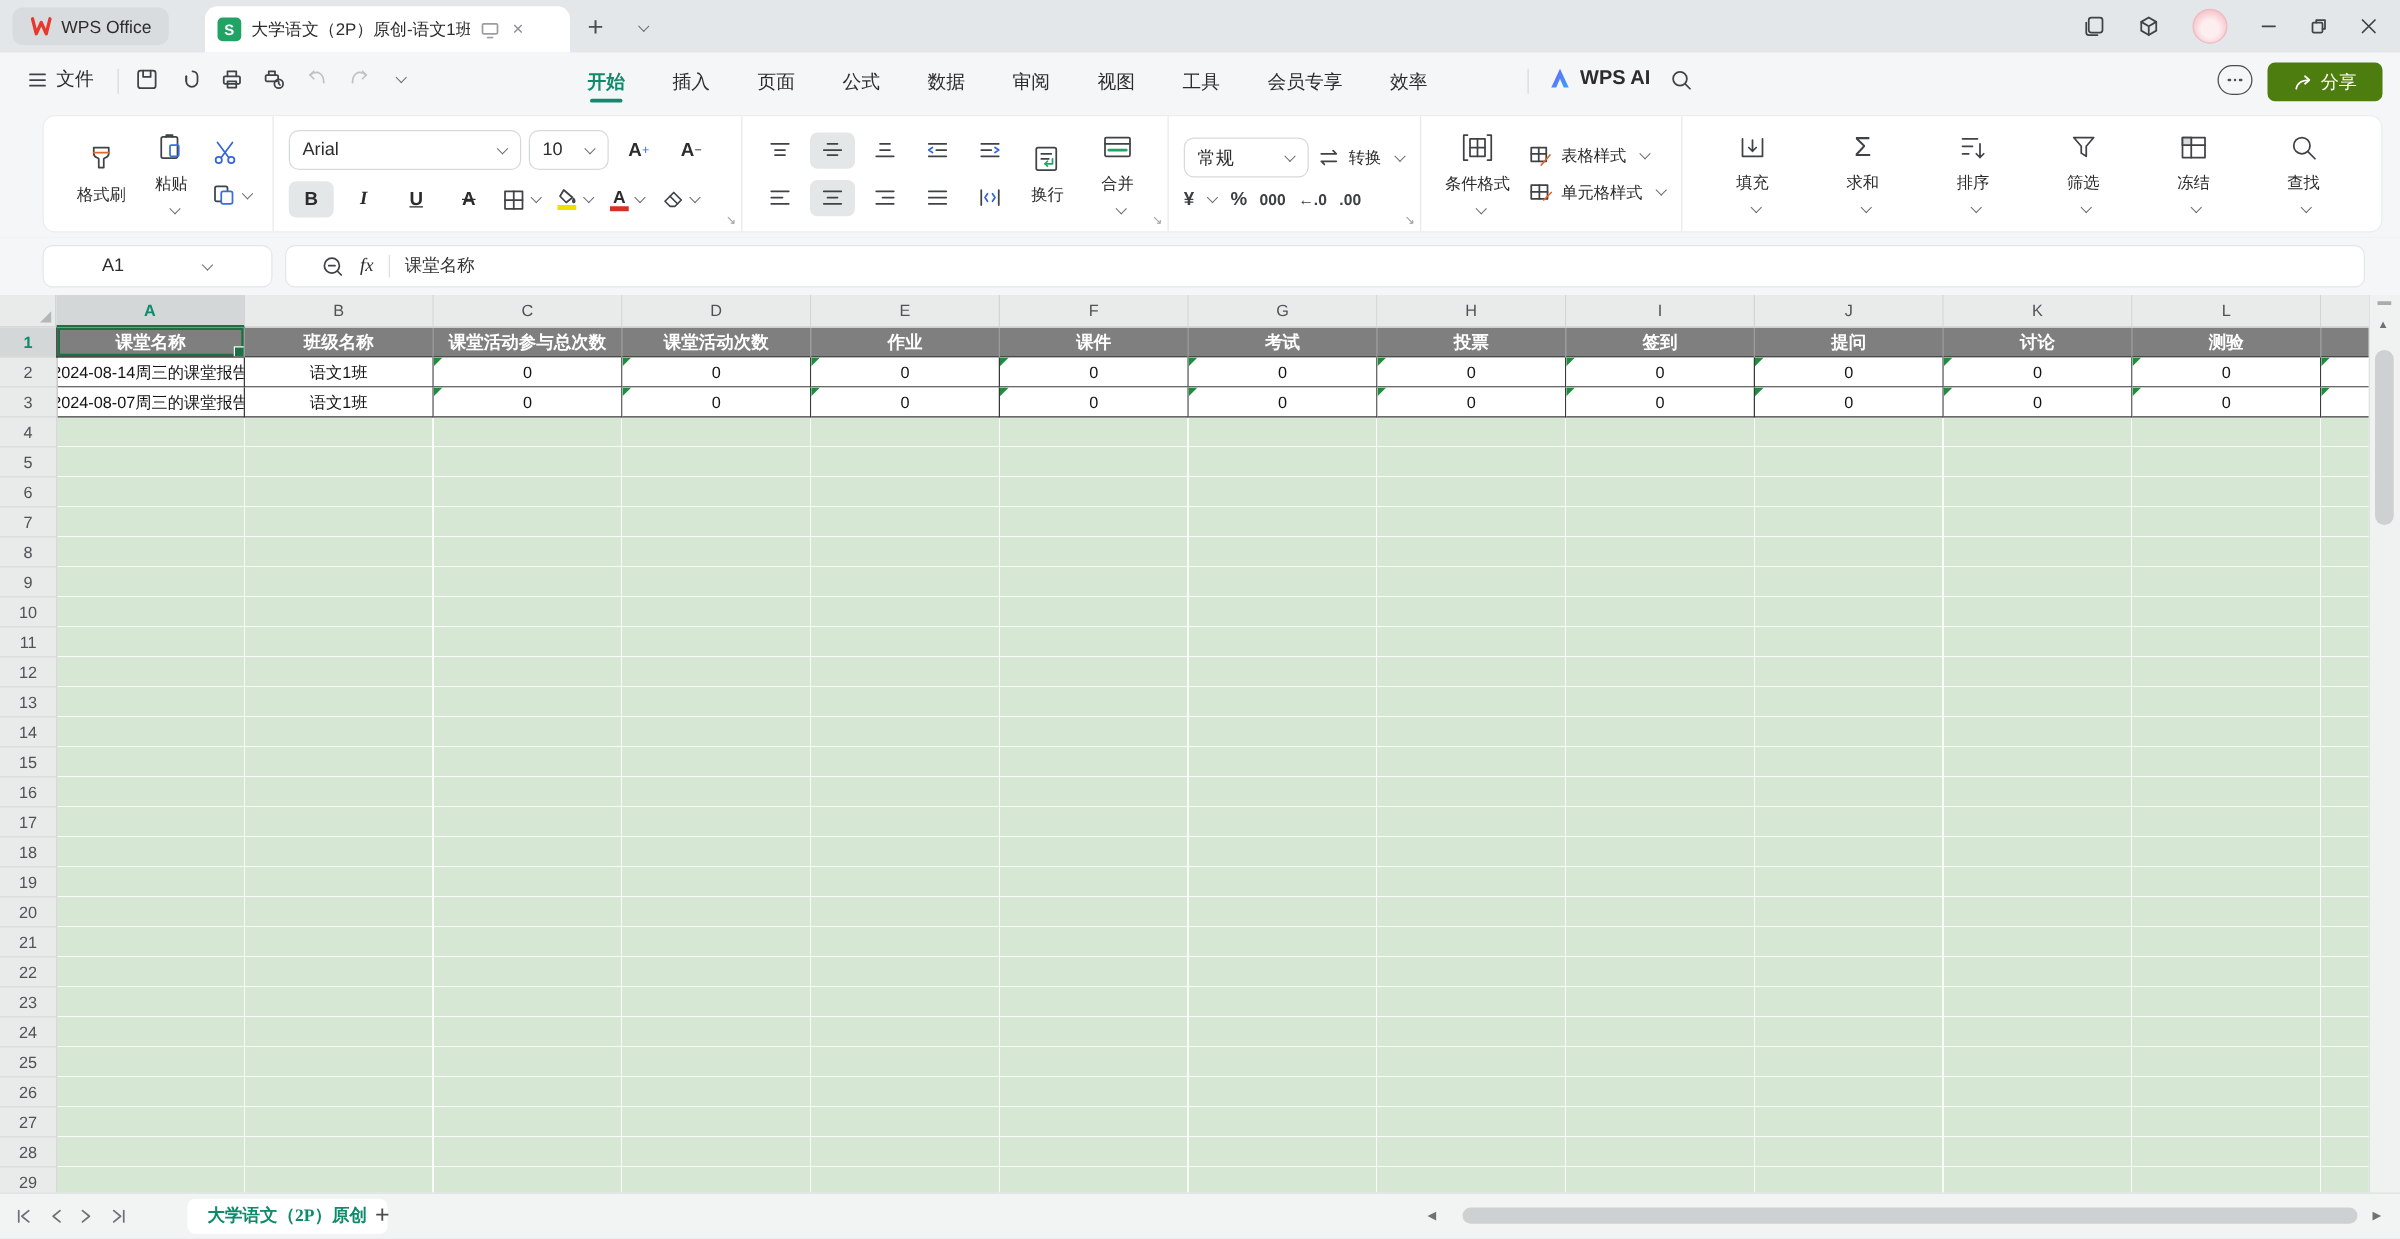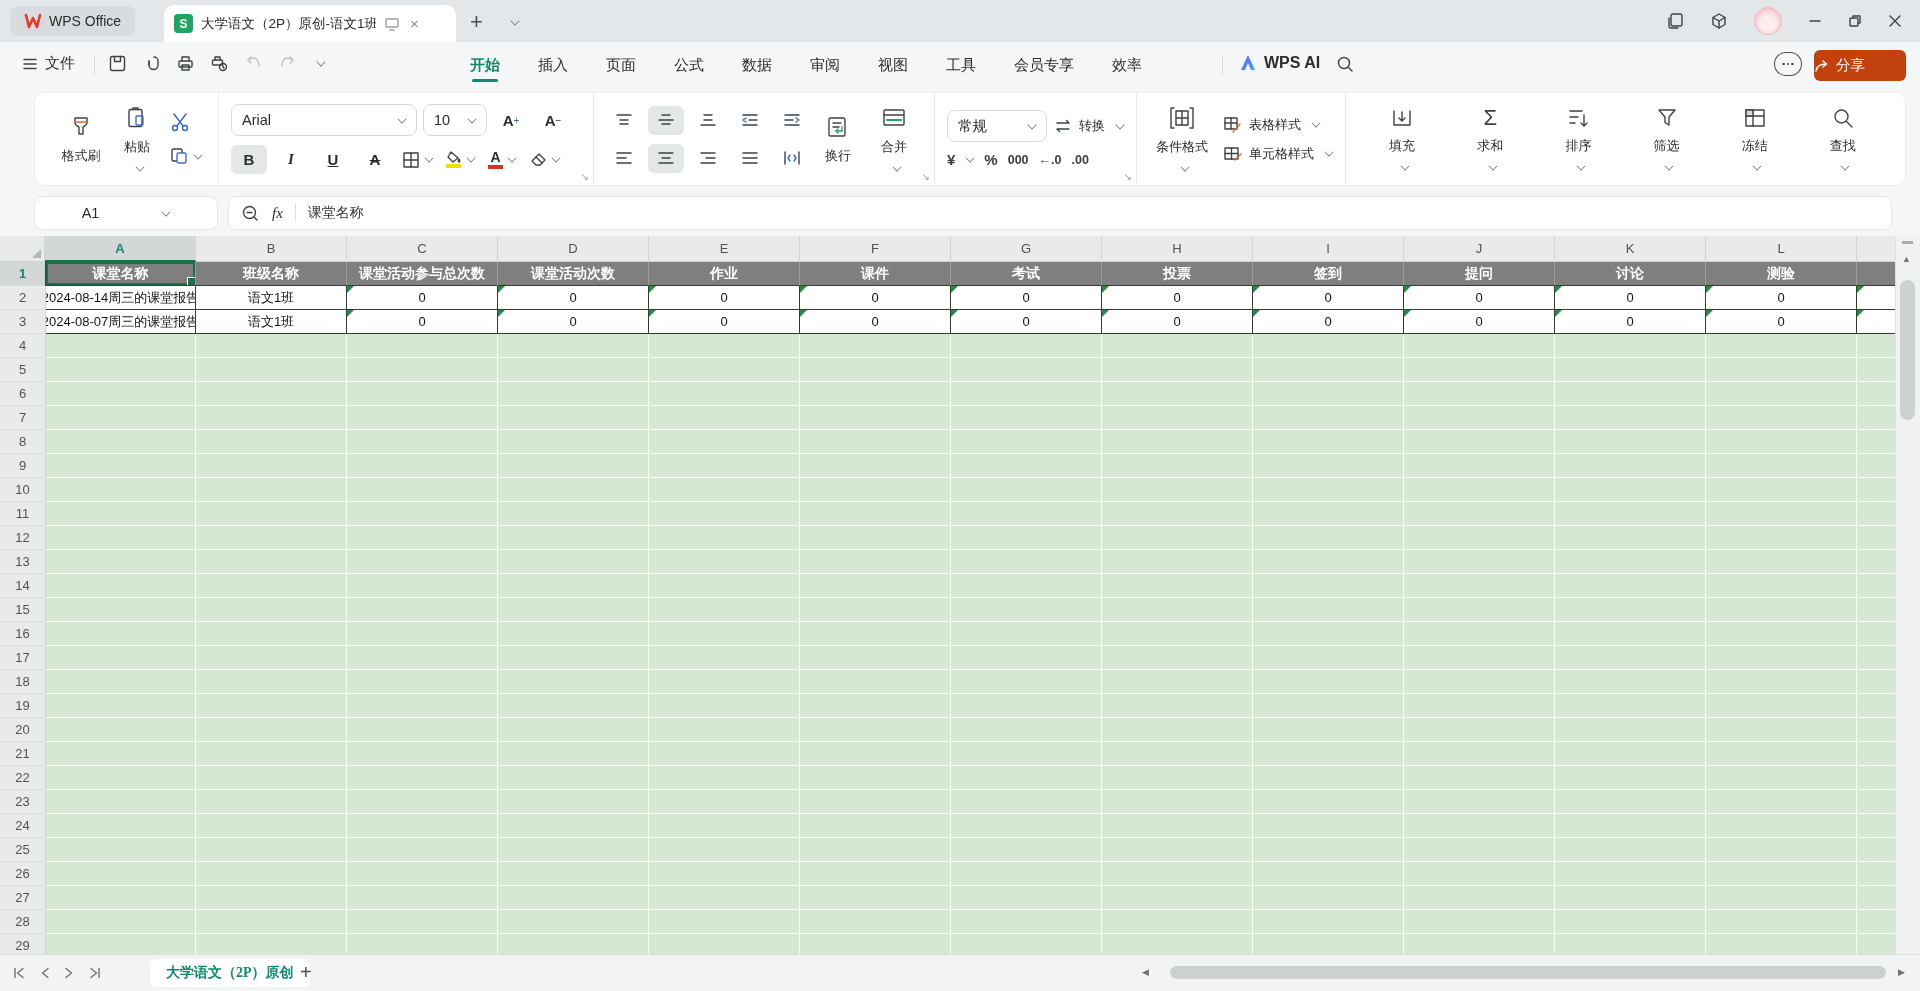--- a/index.html
+++ b/index.html
@@ -26,21 +26,21 @@
   .vdiv{position:absolute;top:13px;width:1px;height:20px;background:#d8dadb;}
   .qbar{position:absolute;left:108px;top:12px;display:flex;align-items:center;gap:15px;}
   .menu-tabs{position:absolute;left:468px;top:0;height:46px;display:flex;align-items:center;gap:34px;}
   .mtab{font-size:15px;color:#2c2c2c;position:relative;padding:12px 2px;}
   .mtab.active{color:#0e8a6d;font-weight:bold;}
   .mtab.active::after{content:"";position:absolute;left:50%;transform:translateX(-50%);bottom:5px;width:26px;height:3px;border-radius:2px;background:#0e8a6d;}
   .wpsai{position:absolute;left:1238px;top:11px;display:flex;align-items:center;gap:6px;font-size:16px;color:#2c2c2c;font-weight:bold;}
   .menu-search{position:absolute;left:1336px;top:13px;}
   .more-circ{position:absolute;right:118px;top:10px;width:26px;height:22px;border:1.4px solid #4a4e50;border-radius:50%/60%;display:flex;align-items:center;justify-content:center;gap:2px;}
   .more-circ i{width:2.5px;height:2.5px;border-radius:50%;background:#4a4e50;}
-  .share-btn{position:absolute;right:14px;top:8px;width:92px;height:31px;background:#c2410c;border-radius:6px;color:#fff;display:flex;align-items:center;gap:6px;font-size:14.5px;}
+  .share-btn{position:absolute;right:14px;top:8px;width:92px;height:31px;background:#4d7c0f;border-radius:6px;color:#fff;display:flex;align-items:center;justify-content:center;gap:6px;font-size:14.5px;}
   
   #ribbon{position:absolute;left:0;top:88px;width:100%;height:102px;background:#f4f6f7;}
   .ribbon-card{position:absolute;left:34px;top:4px;width:1872px;height:94px;background:#fff;border-radius:10px;border:1px solid #ebedee;display:flex;align-items:stretch;padding:0 6px;box-sizing:border-box;}
   .rgroup{position:relative;display:flex;align-items:center;padding:0 12px;border-right:1px solid #e7e9ea;}
   .rgroup:last-child{border-right:none;}
   .rexpand{position:absolute;right:4px;bottom:3px;font-size:10px;color:#9aa0a2;}
   .bigbtn{display:flex;flex-direction:column;align-items:center;justify-content:center;gap:7px;width:56px;height:78px;}
   .bigbtn .lbl{font-size:13px;color:#2c2c2c;white-space:nowrap;display:flex;align-items:center;}
   .minicol{display:flex;flex-direction:column;justify-content:center;gap:14px;padding:0 4px;}
   .tworow{display:flex;flex-direction:column;justify-content:center;gap:9px;}
@@ -50,21 +50,21 @@
   .sbtn.on{background:#e4e7e8;}
   .glyph{font-weight:bold;font-size:15px;color:#2c2c2c;}
   .underbar{display:flex;flex-direction:column;align-items:center;line-height:1;}
   .underbar b{font-size:14px;font-weight:bold;}
   .ubar{width:15px;height:4px;margin-top:1px;}
   .numglyph{font-size:12.5px;font-weight:bold;color:#3c4042;}
   .rowbtn{display:flex;align-items:center;gap:6px;font-size:13px;color:#2c2c2c;}
   
   #formulabar{position:absolute;left:0;top:190px;width:100%;height:46px;background:#f4f6f7;}
   .namebox{position:absolute;left:34px;top:6px;width:184px;height:34px;background:#fff;border:1px solid #e4e7e8;border-radius:8px;display:flex;align-items:center;justify-content:center;gap:58px;font-size:14.5px;color:#2c2c2c;box-sizing:border-box;}
-  .fxfield{position:absolute;left:228px;top:6px;width:1664px;height:34px;background:#fff;border:1px solid #e4e7e8;border-radius:8px;display:flex;align-items:center;padding:0 12px;gap:12px;box-sizing:border-box;font-size:14px;}
+  .fxfield{position:absolute;left:228px;top:6px;width:1664px;height:34px;background:#fff;border:1px solid #e4e7e8;border-radius:8px;display:flex;align-items:center;padding:0 28px;gap:12px;box-sizing:border-box;font-size:14px;}
   .fx{font-style:italic;font-family:"Liberation Serif","DejaVu Serif",serif;font-size:15px;color:#2c2c2c;}
   .fdiv{width:1px;height:18px;background:#dcdfe0;}
   
   #grid{position:absolute;left:0;top:236px;width:1896px;height:719px;background:#e9ebeb;overflow:hidden;}
   #col-letters{position:absolute;left:0;top:0;height:26px;display:flex;}
   .corner{box-sizing:border-box;width:45px;height:26px;background:#e9ebeb;border-right:1px solid #d2d5d4;border-bottom:1px solid #cfd2d1;position:relative;}
   .corner::after{content:"";position:absolute;right:3px;bottom:3px;border-left:9px solid transparent;border-bottom:9px solid #b2b7b7;}
   .col-h{box-sizing:border-box;width:151px;height:26px;display:flex;align-items:center;justify-content:center;font-size:13px;color:#4f5355;background:#e9ebeb;border-right:1px solid #d2d5d4;border-bottom:1px solid #cfd2d1;}
   .col-h.selhdr{background:#d4d7d7;color:#0e8a6d;font-weight:bold;border-bottom:2px solid #1d7044;}
   .col-h.partial{width:39px;border-right:none;}

